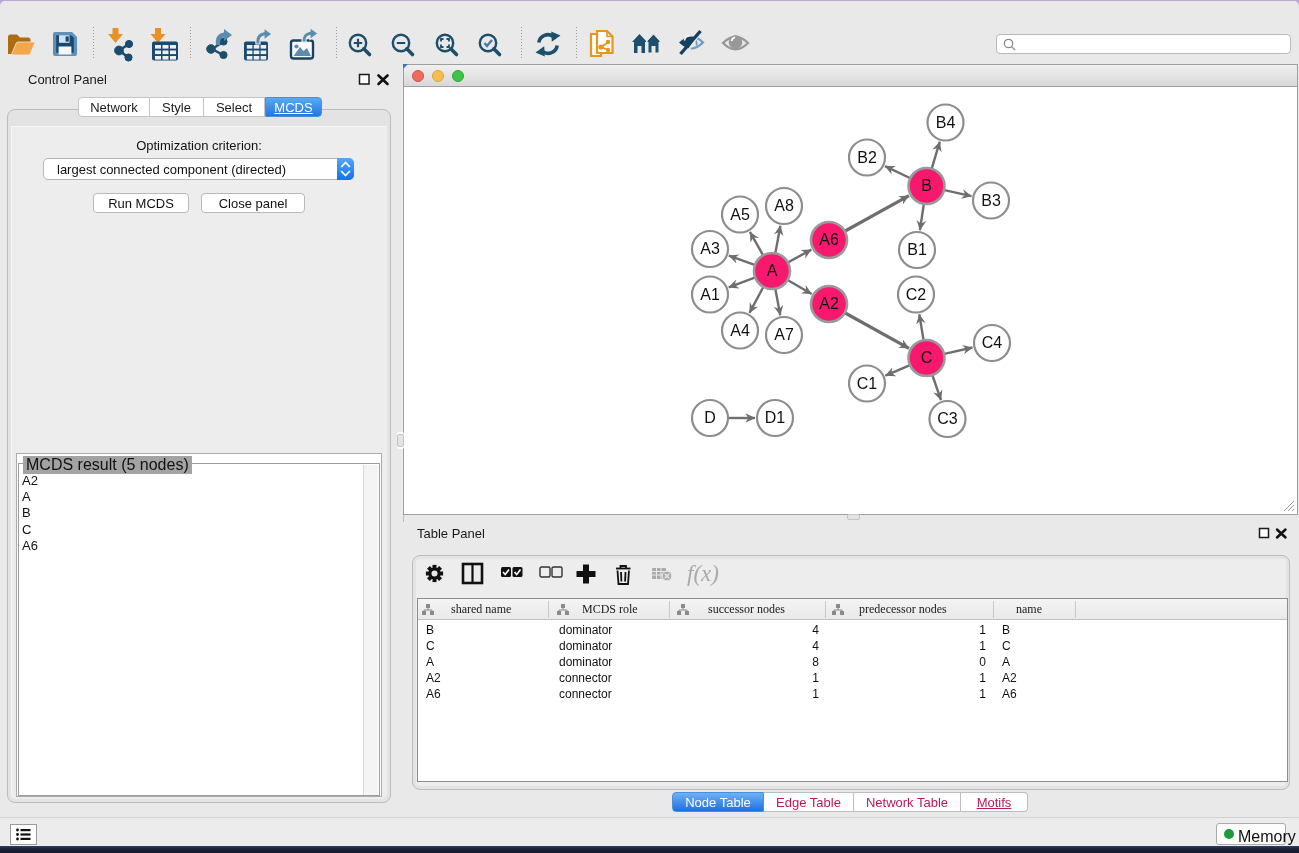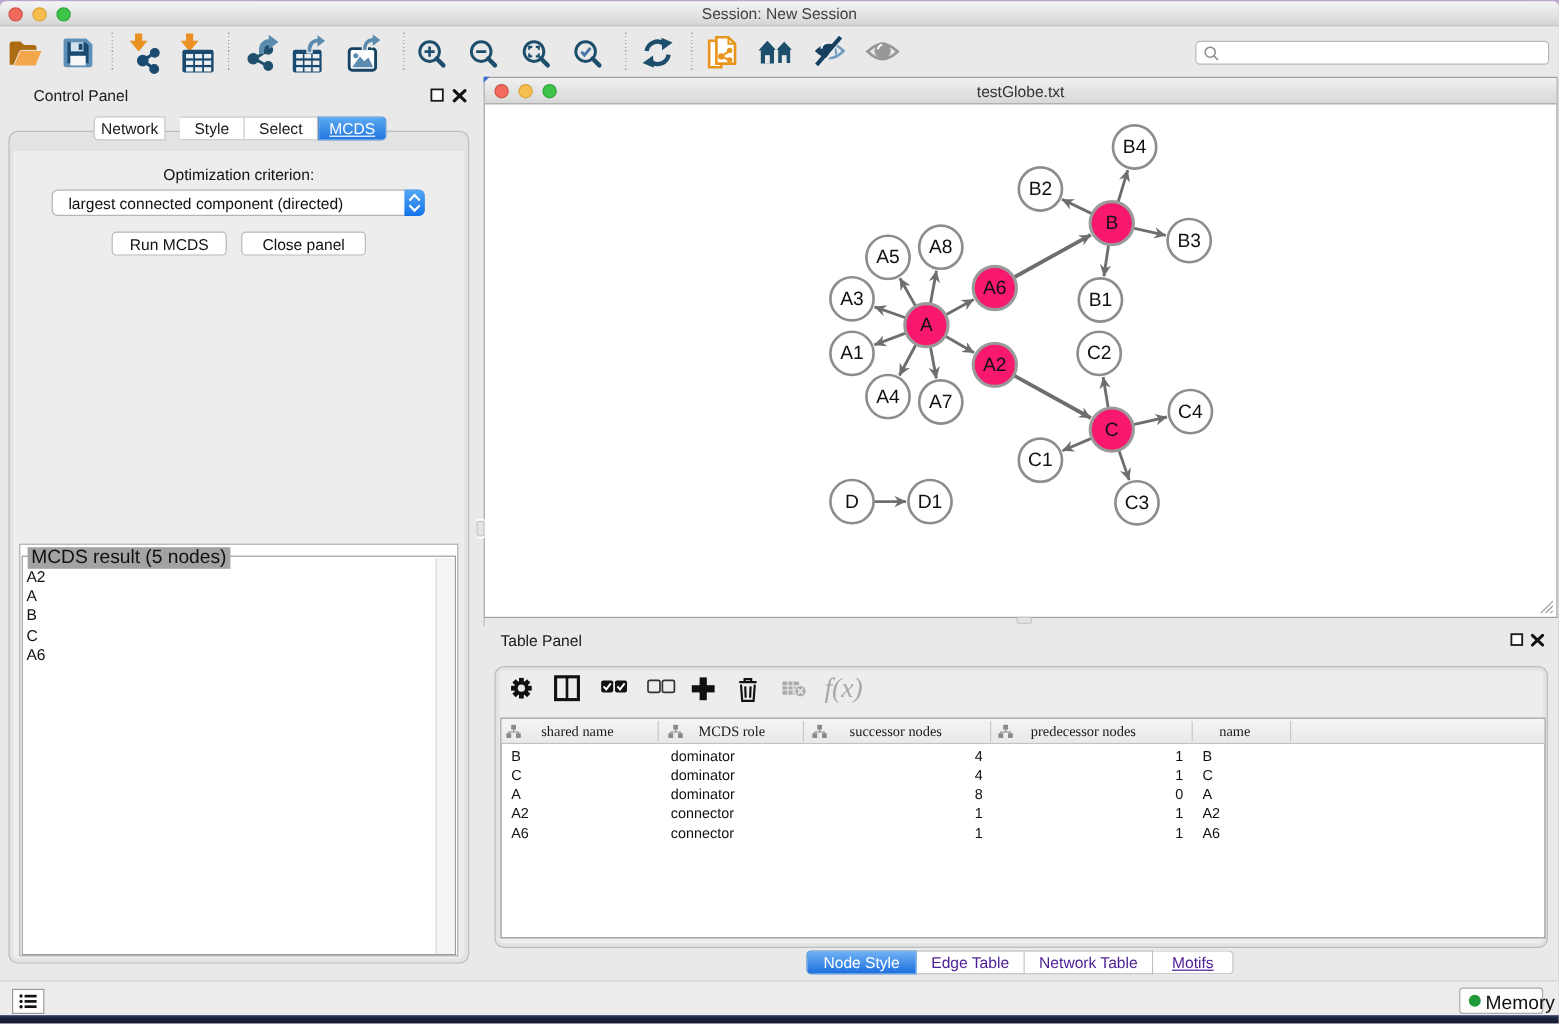--- a/index.html
+++ b/index.html
@@ -37,35 +37,29 @@
 #nettitle .title { width:100%; text-align:center; top:4px; font-size:13px; color:#333; }
 
 #tp-title { left:417px; top:525px; font-size:13px; color:#1a1a1a; }
 #tp-panel { left:412px; top:554px; width:878px; height:235px; border:1px solid #bcbcbc; border-radius:8px; background:#e3e3e3; }
 #tp-inner { left:416px; top:558px; width:870px; height:227px; background:#ededed; border-radius:4px; }
 #tbl { left:417px; top:597px; width:871px; height:184px; background:#fff; border:1px solid #8d8d8d; }
 #tbl-head { left:0; top:0; width:869px; height:21px; background:linear-gradient(#f4f4f4,#e9e9e9); border-bottom:1px solid #c2c2c2;font-family:Liberation Serif, serif; }
 .th { top:3px; font-size:12px; color:#1a1a1a; }
 .thsep { top:2px; width:1px; height:17px; background:#c8c8c8; }
 .td { font-size:12px; color:#111; }
-.btab { top:791px; height:20px; border:1px solid #bdbdbd; background:#fff; font-size:13px; color:#4c1d95; text-align:center; line-height:20px; }
+.btab { top:791px; height:20px; border:1px solid #bdbdbd; background:#fff; font-size:13px; color:#be185d; text-align:center; line-height:20px; }
 
 #statusbar { left:0; top:816px; width:1299px; height:30px; background:#ececec; border-top:1px solid #d2d2d2; }
 #listbtn { left:10px; top:823px; width:27px; height:21px; background:#fdfdfd; border:1px solid #9b9b9b; }
 #membtn { left:1216px; top:822px; width:70px; height:22px; background:#fdfdfd; border:1px solid #ababab; border-radius:3px; font-size:16px; color:#111; }
 </style>
 </head>
 <body>
 <div id="appwin" class="abs">
-  <div id="titlebar" class="abs">
-    <div class="light abs" style="left:7px; background:#f16a5d; border:1px solid #d05348;"></div>
-    <div class="light abs" style="left:27px; background:#f6be4f; border:1px solid #dba43a;"></div>
-    <div class="light abs" style="left:47px; background:#3ec449; border:1px solid #2fa63a;"></div>
-    <div class="title abs">Session: New Session</div>
-  </div>
   <div id="toolbar" class="abs">
     <div class="sep abs" style="left:93px"></div>
     <div class="sep abs" style="left:190px"></div>
     <div class="sep abs" style="left:336px"></div>
     <div class="sep abs" style="left:521px"></div>
     <div class="sep abs" style="left:576px"></div>
     <div id="tbicons" class="abs" style="left:0;top:0;width:1299px;height:41px;">
     <svg width="1299" height="41" viewBox="0 0 1299 41">
 
       <g transform="translate(8,9)">
@@ -228,21 +222,21 @@
       </div>
   </div>
 
   <div id="cp-title" class="abs">Control Panel</div>
   <svg class="abs" style="left:358px;top:72px" width="32" height="13" viewBox="0 0 32 13">
       <rect x="1.5" y="1.5" width="9.5" height="9.5" fill="#fff" stroke="#1a1a1a" stroke-width="1.5"></rect>
       <path d="M20.5 2.5 L29.5 11 M29.5 2.5 L20.5 11" stroke="#111" stroke-width="2.6" stroke-linecap="round" fill="none"></path>
     </svg>
   <div id="cp-panel" class="abs"></div>
   <div id="cp-inner" class="abs"></div>
-  <div class="tab abs" style="left:78px; width:60px; border-radius:4px 0 0 4px;">Network</div>
+  <div class="tab abs" style="left:78px; width:72px; border-radius:4px 0 0 4px;">Network</div>
   <div class="tab abs" style="left:150px; width:54px; border-left:none;">Style</div>
   <div class="tab abs" style="left:204px; width:61px; border-left:none;">Select</div>
   <div class="tab tabblue abs" style="left:265px; width:57px; border-radius:0 4px 4px 0;">MCDS</div>
   <div id="dropdown" class="abs">largest connected component (directed)</div>
   <div id="opt-label" class="abs">Optimization criterion:</div>
   <div id="stepper" class="abs"><svg width="17" height="22" viewBox="0 0 17 22">
         <path d="M4.2 9 L8.5 4.5 L12.8 9" fill="none" stroke="#fff" stroke-width="1.8"></path>
         <path d="M4.2 13 L8.5 17.5 L12.8 13" fill="none" stroke="#fff" stroke-width="1.8"></path>
       </svg></div>
   <div class="btn abs" style="left:93px; width:96px;">Run MCDS</div>
@@ -253,21 +247,20 @@
     <div id="resultlist" class="abs">A2<br>A<br>B<br>C<br>A6</div>
     <div id="resultscroll" class="abs"></div>
   </div>
 
   <div class="abs" style="left:403px;top:63px;width:0;height:0;border-top:5px solid #3b6fd4;border-right:5px solid transparent;z-index:5"></div>
   <div id="netwin" class="abs">
     <div id="nettitle" class="abs">
       <div class="light abs" style="left:8px; background:#f16a5d; border:1px solid #d05348;"></div>
       <div class="light abs" style="left:28px; background:#f6be4f; border:1px solid #dba43a;"></div>
       <div class="light abs" style="left:48px; background:#3ec449; border:1px solid #2fa63a;"></div>
-      <div class="title abs">testGlobe.txt</div>
     </div>
     <div class="abs" style="left:0;top:23px;width:893px;height:427px;" id="graphbox">
     <svg width="893" height="427" viewBox="0 0 893 427">
       <defs>
         <marker id="arr" markerWidth="12" markerHeight="11" refX="9.7" refY="5" orient="auto" markerUnits="userSpaceOnUse">
               <path d="M0,0.2 L10,5 L0,9.8 L3.2,5 z" fill="#6e6e6e"></path>
             </marker>
       </defs>
       <g stroke="#6e6e6e">
         <line x1="350.7" y1="189.6" x2="324.7" y2="199.4" stroke-width="2.4" marker-end="url(#arr)"></line>
@@ -514,21 +507,21 @@
         <div class="td abs" style="right:468px;top:51px;">1</div>
         <div class="td abs" style="right:301px;top:51px;">1</div>
         <div class="td abs" style="left:584px;top:51px;">A2</div>
       <div class="td abs" style="left:8px;top:67px;">A6</div>
         <div class="td abs" style="left:141px;top:67px;">connector</div>
         <div class="td abs" style="right:468px;top:67px;">1</div>
         <div class="td abs" style="right:301px;top:67px;">1</div>
         <div class="td abs" style="left:584px;top:67px;">A6</div>
     </div>
   </div>
-  <div class="btab abs" style="left:672px; width:92px; border-radius:4px 0 0 4px; background:linear-gradient(#6fb1f5,#1e70e0); color:#fff; border-color:#4a90d9;">Node Style</div>
+  <div class="btab abs" style="left:672px; width:92px; border-radius:4px 0 0 4px; background:linear-gradient(#6fb1f5,#1e70e0); color:#fff; border-color:#4a90d9;">Node Table</div>
   <div class="btab abs" style="left:764px; width:90px; border-left:none;">Edge Table</div>
   <div class="btab abs" style="left:854px; width:107px; border-left:none;">Network Table</div>
   <div class="btab abs" style="left:961px; width:67px; border-left:none; border-radius:0 4px 4px 0;text-decoration:underline;">Motifs</div>
 
   <div id="statusbar" class="abs"></div>
   <div id="listbtn" class="abs">
       <svg width="15" height="13" style="position:absolute;left:5px;top:3px" viewBox="0 0 15 13">
         <circle cx="1.5" cy="2" r="1.4" fill="#111"></circle>
         <circle cx="1.5" cy="6.5" r="1.4" fill="#111"></circle>
         <circle cx="1.5" cy="11" r="1.4" fill="#111"></circle>

